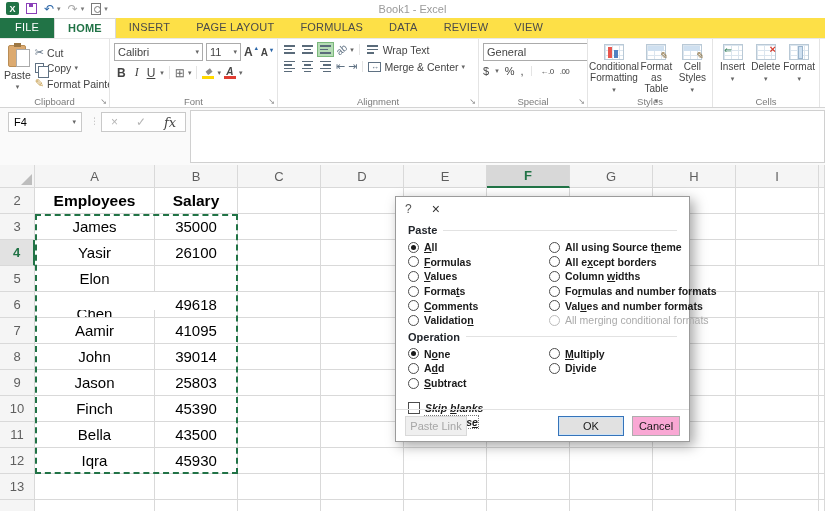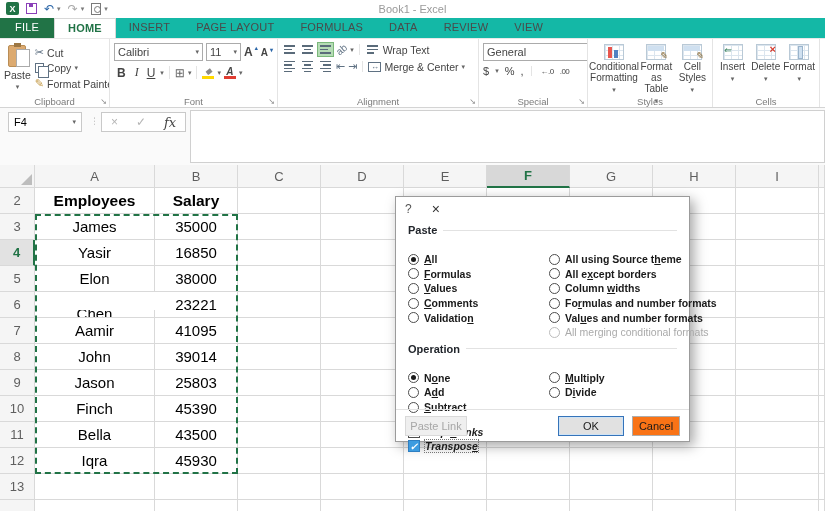--- a/index.html
+++ b/index.html
@@ -15,21 +15,21 @@
   .save-ico::before { content:""; position:absolute; left:2px; top:0; width:4px; height:3px; background:#8a3fb8; }
   .undo-ico { color:#2b66a8; font-size:12px; line-height:10px; }
   .redo-ico { color:#a8a8a8; font-size:12px; line-height:10px; }
   .pv-ico { width:10px; height:12px; border:1px solid #7a7a7a; position:relative; background:#fff; }
   .pv-ico::after { content:""; position:absolute; left:2px; top:2px; width:5px; height:5px;
     border:1px solid #7a7a7a; border-radius:50%; }
   .mini-car { font-size:7px; color:#7a7a7a; margin-left:-4px; }
   #win-title { position:absolute; left:0; right:0; top:3px; text-align:center; font-size:11px; color:#9a9a9a; }
 
   
-  #tabs { height:20px; display:flex; align-items:stretch; background:#14b8a6; }
+  #tabs { height:20px; display:flex; align-items:stretch; background:#fde047; }
   .tab { padding:3px 13px 0; font-size:11px; color:#4a4a4a; letter-spacing:.2px; }
   .tab.file { background:#217346; color:#fff; padding:3px 15px 0; }
   .tab.active { color:#217346; border:1px solid #d8d8d8; border-bottom:none; background:#fff; font-weight:bold; }
 
   
   #ribbon { height:70px; background:#fff; border-bottom:1px solid #d4d4d4; border-top:1px solid #e8e8e8;
     display:flex; position:relative; color:#444; }
   .group { position:relative; border-right:1px solid #e4e4e4; overflow:hidden; flex:none; }
   .gl { position:absolute; bottom:0; left:0; right:0; text-align:center; font-size:9.5px; color:#7b7b7b; }
   .launcher { position:absolute; right:2px; bottom:1px; font-size:8px; color:#8a8a8a; }
@@ -133,38 +133,38 @@
   
   #dialog { position:absolute; left:395px; top:196px; width:295px; height:246px; background:#fff;
     border:1px solid #9b9b9b; box-shadow:4px 4px 12px rgba(0,0,0,.35); z-index:10; font-size:11px; color:#1a1a1a; }
   .dlg-title { height:24px; display:flex; align-items:center; padding:0 9px; }
   .dlg-title .t { flex:1; font-size:11px; }
   .dlg-help { color:#555; margin-right:20px; font-size:12px; }
   .dlg-close { color:#333; font-size:14px; line-height:14px; }
   .dlg-body { padding:0 12px; position:relative; }
   .sec-head { display:flex; align-items:center; gap:6px; font-weight:bold; color:#22262c; margin-top:3px; }
   .sec-head .rule { flex:1; height:1px; background:#e2e2e2; }
-  .opt-grid { display:grid; grid-template-columns:141px 1fr; margin-top:16px; row-gap:0; }
+  .opt-grid { display:grid; grid-template-columns:141px 1fr; margin-top:4px; row-gap:0; }
   .opt { display:flex; align-items:center; gap:5px; height:14.6px; font-weight:bold; white-space:nowrap; }
   .opt .lbl { font-size:10.5px; }
   .opt.disabled .lbl { color:#aaaaaa; font-weight:normal; }
   .radio { width:11px; height:11px; border:1px solid #4d4d4d; border-radius:50%; background:#fff; position:relative; flex:none; }
   .radio.on::after { content:""; position:absolute; inset:2px; background:#1a1a1a; border-radius:50%; }
   .radio.dis { border-color:#bcbcbc; }
   .checkbox { width:12px; height:12px; border:1px solid #4d4d4d; background:#fff; flex:none;
     display:flex; align-items:center; justify-content:center; font-size:10px; color:#fff; }
   .checkbox.on { background:#3d9ce0; border-color:#2e7fc2; }
   .lbl.focus { outline:1px dotted #777; outline-offset:0; }
   .chk-row { margin-top:10px;font-style:italic; }
   .dlg-footer { position:absolute; left:0; right:0; bottom:0; height:32px; border-top:1px solid #e2e2e2;
     display:flex; align-items:center; padding:0 9px; gap:8px; }
   .btn { height:20px; display:flex; align-items:center; justify-content:center; font-size:11px; }
   .btn-pastelink { width:62px; background:#efefef; border:1px solid #d9d9d9; color:#a6a6a6; }
   .btn-ok { width:66px; background:#e1e1e1; border:1px solid #3573b9; box-shadow:0 0 0 1px #cfe3f5 inset; margin-left:auto; }
-  .btn-cancel { width:48px; background:#f97316; border:1px solid #adadad; }
+  .btn-cancel { width:48px; background:#f9a8d4; border:1px solid #adadad; }
   u { text-decoration:underline; }
 </style>
 </head>
 <body>
 
 <div id="titlebar">
   <div class="qat">
     <span class="xl-logo">X</span>
     <span class="save-ico"></span>
     <span class="undo-ico">↶</span>
@@ -450,47 +450,46 @@
         <span class="cell" style="width: 83px;"></span>
         <span class="cell" style="width: 83px;"></span>
         <span class="cell" style="width: 83px;"></span>
         <span class="cell" style="width: 83px;"></span>
         <span class="cell" style="width: 83px;"></span>
         <span class="cell" style="flex: 1 1 0%;"></span>
       </div>
       <div class="srow">
         <span class="rowh sel">4</span>
         <span class="cell data" style="width: 120px;">Yasir</span>
-        <span class="cell data" style="width: 83px;">16850</span>
+        <span class="cell data" style="width: 83px;">26100</span>
         <span class="cell" style="width: 83px;"></span>
         <span class="cell" style="width: 83px;"></span>
         <span class="cell" style="width: 83px;"></span>
         <span class="cell" style="width: 83px;"></span>
         <span class="cell" style="width: 83px;"></span>
         <span class="cell" style="width: 83px;"></span>
         <span class="cell" style="width: 83px;"></span>
         <span class="cell" style="flex: 1 1 0%;"></span>
       </div>
       <div class="srow">
         <span class="rowh">5</span>
         <span class="cell data" style="width: 120px;">Elon</span>
-        <span class="cell data" style="width: 83px;">38000</span>
         <span class="cell" style="width: 83px;"></span>
         <span class="cell" style="width: 83px;"></span>
         <span class="cell" style="width: 83px;"></span>
         <span class="cell" style="width: 83px;"></span>
         <span class="cell" style="width: 83px;"></span>
         <span class="cell" style="width: 83px;"></span>
         <span class="cell" style="width: 83px;"></span>
         <span class="cell" style="flex: 1 1 0%;"></span>
       </div>
       <div class="srow">
         <span class="rowh">6</span>
         <span class="cell data" style="width: 120px; margin-top: 18px;">Chen</span>
-        <span class="cell data" style="width: 83px;">23221</span>
+        <span class="cell data" style="width: 83px;">49618</span>
         <span class="cell" style="width: 83px;"></span>
         <span class="cell" style="width: 83px;"></span>
         <span class="cell" style="width: 83px;"></span>
         <span class="cell" style="width: 83px;"></span>
         <span class="cell" style="width: 83px;"></span>
         <span class="cell" style="width: 83px;"></span>
         <span class="cell" style="width: 83px;"></span>
         <span class="cell" style="flex: 1 1 0%;"></span>
       </div>
       <div class="srow">
@@ -620,20 +619,24 @@
           <div class="opt">
             <span class="radio"></span>
             <span class="lbl"><u>F</u>ormulas</span>
           </div>
           <div class="opt">
             <span class="radio"></span>
             <span class="lbl"><u>V</u>alues</span>
           </div>
           <div class="opt">
             <span class="radio"></span>
+            <span class="lbl">Forma<u>t</u>s</span>
+          </div>
+          <div class="opt">
+            <span class="radio"></span>
             <span class="lbl"><u>C</u>omments</span>
           </div>
           <div class="opt">
             <span class="radio"></span>
             <span class="lbl">Validatio<u>n</u></span>
           </div>
         </div>
       <div>
           <div class="opt">
             <span class="radio"></span>

